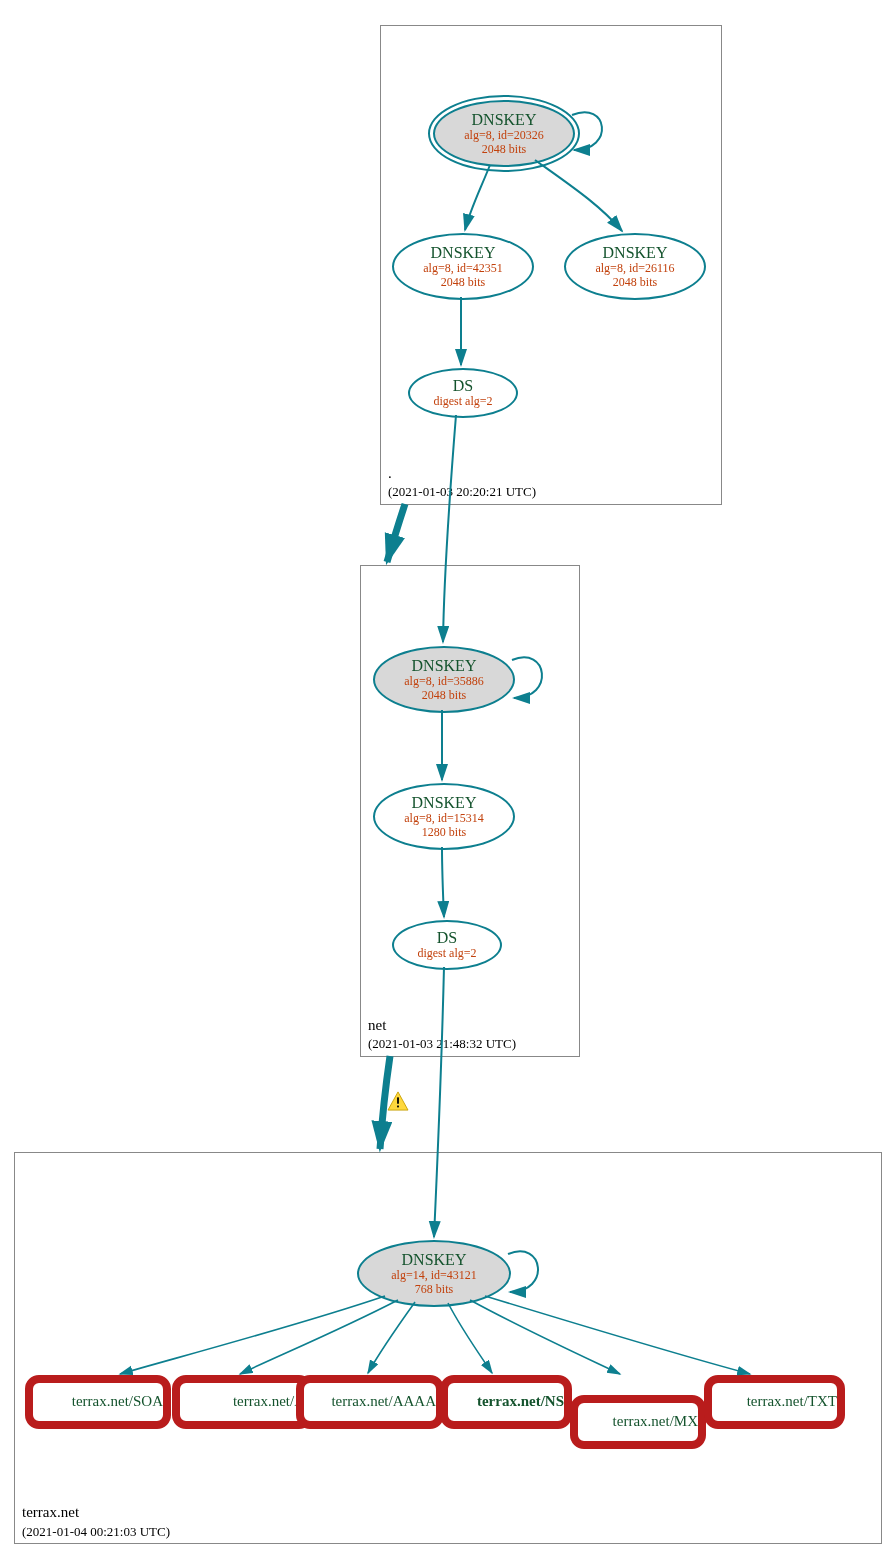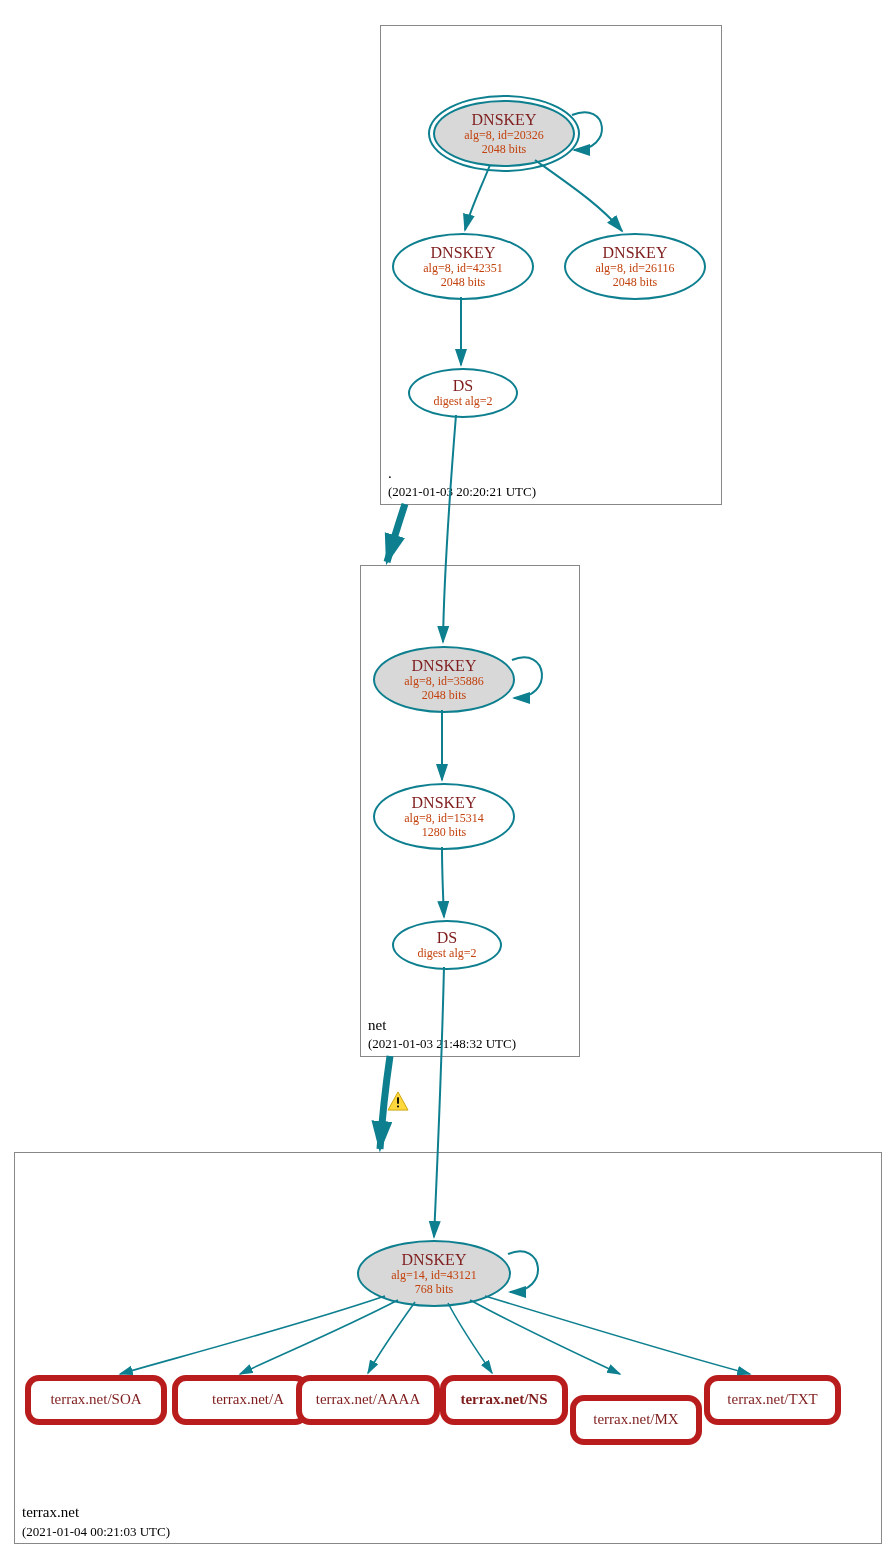--- a/index.html
+++ b/index.html
@@ -44,27 +44,28 @@
     background: #d8d8d8;
   }
   .ellipse.double::after {
     content: "";
     position: absolute;
     top: -7px; left: -7px; right: -7px; bottom: -7px;
     border: 2px solid #0d7f8f;
     border-radius: 50%;
   }
   .rrset {
-    border: 6px solid #b91c1c;
+    border: 8px solid #b91c1c;
     border-radius: 14px;
     background: #fff;
+    align-items: flex-end;
   }
   .title {
     font-size: 16px;
-    color: #7f1d1d;
+    color: #14532d;
   }
   .sub {
     font-size: 12px;
     color: #c2410c;
   }
   svg.edges {
     position: absolute;
     top: 0; left: 0;
     width: 895px;
     height: 1552px;

